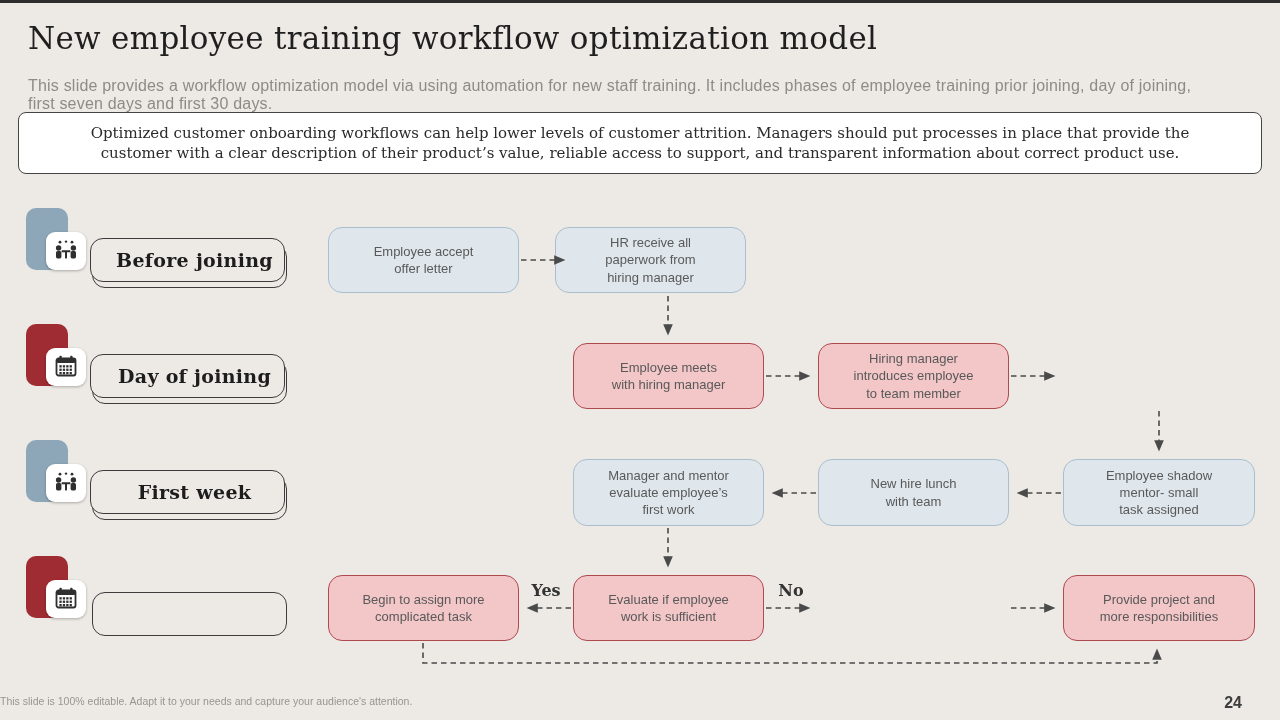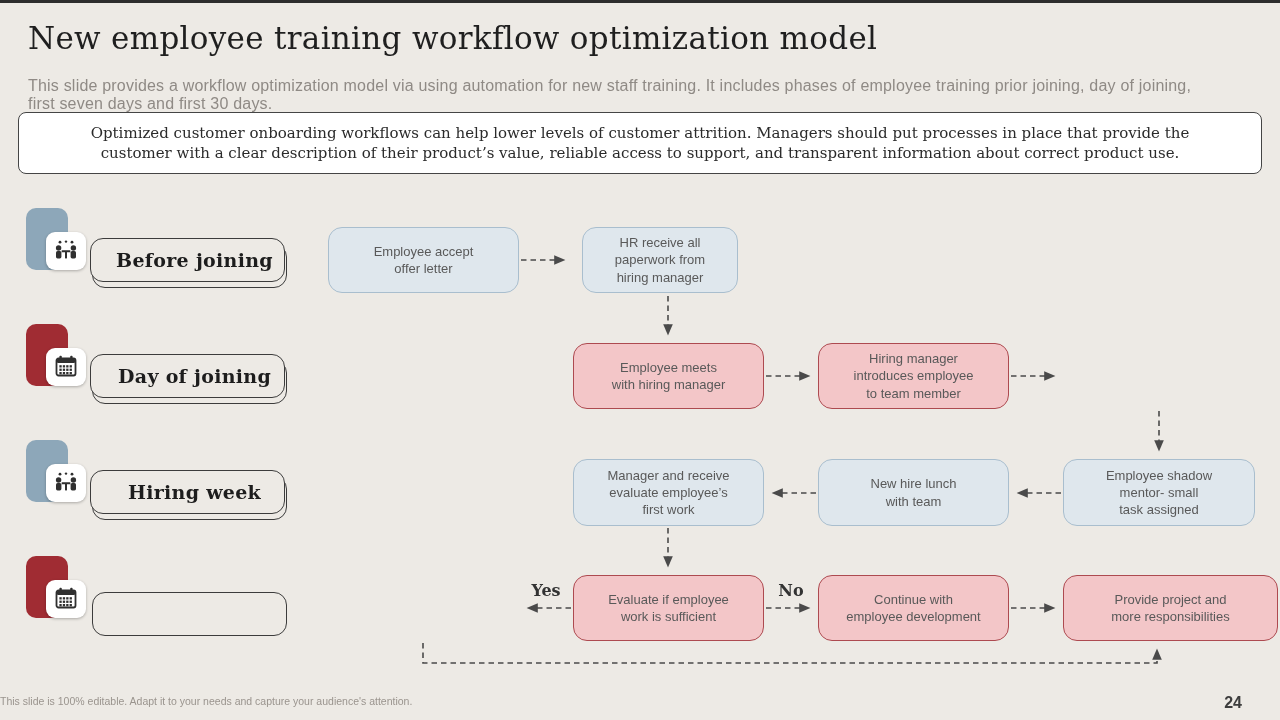--- a/index.html
+++ b/index.html
@@ -135,21 +135,21 @@
             <rect x="16.6" y="18" width="2.3" height="2.3"></rect>
         </g>
       </svg>
     </div>
   </div>
 
   <div class="phase" style="top:440px">
     <div class="phase-back blue"></div>
     <div class="pill-ghost"></div>
     <div class="phase-pill">
-      <span>Hiring week</span>
+      <span>First week</span>
     </div>
     <div class="phase-tile">
       <svg width="26" height="26" viewBox="0 0 26 26">
         <g fill="#2f2f2f">
           <circle cx="7" cy="4.2" r="1.4"></circle>
             <circle cx="13" cy="3.6" r="1.2"></circle>
             <circle cx="19" cy="4.2" r="1.4"></circle>
           <circle cx="5.6" cy="10" r="2.7"></circle>
             <rect x="3" y="13" width="5.4" height="7.4" rx="1.6"></rect>
           <circle cx="20.4" cy="10" r="2.7"></circle>
@@ -185,60 +185,60 @@
             <rect x="16.6" y="18" width="2.3" height="2.3"></rect>
         </g>
       </svg>
     </div>
   </div>
 
   <div class="node blue" style="left:328px;top:227px;width:191px;height:66px">
       <span>Employee accept
 offer letter</span>
     </div>
-  <div class="node blue" style="left:582px;top:227px;width:156px;height:66px">
+  <div class="node blue" style="left:555px;top:227px;width:191px;height:66px">
       <span>HR receive all
 paperwork from
 hiring manager</span>
     </div>
 
   <div class="node pink" style="left:573px;top:343px;width:191px;height:66px">
       <span>Employee meets
 with hiring manager</span>
     </div>
   <div class="node pink" style="left:818px;top:343px;width:191px;height:66px">
       <span>Hiring manager
 introduces employee
 to team member</span>
     </div>
 
   <div class="node blue" style="left:573px;top:459px;width:191px;height:67px">
-      <span>Manager and receive
+      <span>Manager and mentor
 evaluate employee’s
 first work</span>
     </div>
   <div class="node blue" style="left:818px;top:459px;width:191px;height:67px">
       <span>New hire lunch
 with team</span>
     </div>
   <div class="node blue" style="left:1063px;top:459px;width:192px;height:67px">
       <span>Employee shadow
 mentor- small
 task assigned</span>
     </div>
 
+  <div class="node pink" style="left:328px;top:575px;width:191px;height:66px">
+      <span>Begin to assign more
+complicated task</span>
+    </div>
   <div class="node pink" style="left:573px;top:575px;width:191px;height:66px">
       <span>Evaluate if employee
 work is sufficient</span>
     </div>
-  <div class="node pink" style="left:818px;top:575px;width:191px;height:66px">
-      <span>Continue with
-employee development</span>
-    </div>
-  <div class="node pink" style="left:1063px;top:575px;width:215px;height:66px">
+  <div class="node pink" style="left:1063px;top:575px;width:192px;height:66px">
       <span>Provide project and
 more responsibilities</span>
     </div>
 
   <svg class="connectors" width="1280" height="720">
     <defs>
       <marker id="ah" markerWidth="8" markerHeight="8" refX="5.5" refY="3" orient="auto">
         <path d="M0,0 L7,3 L0,6 z" fill="#4a4a4a"></path>
       </marker>
     </defs>

